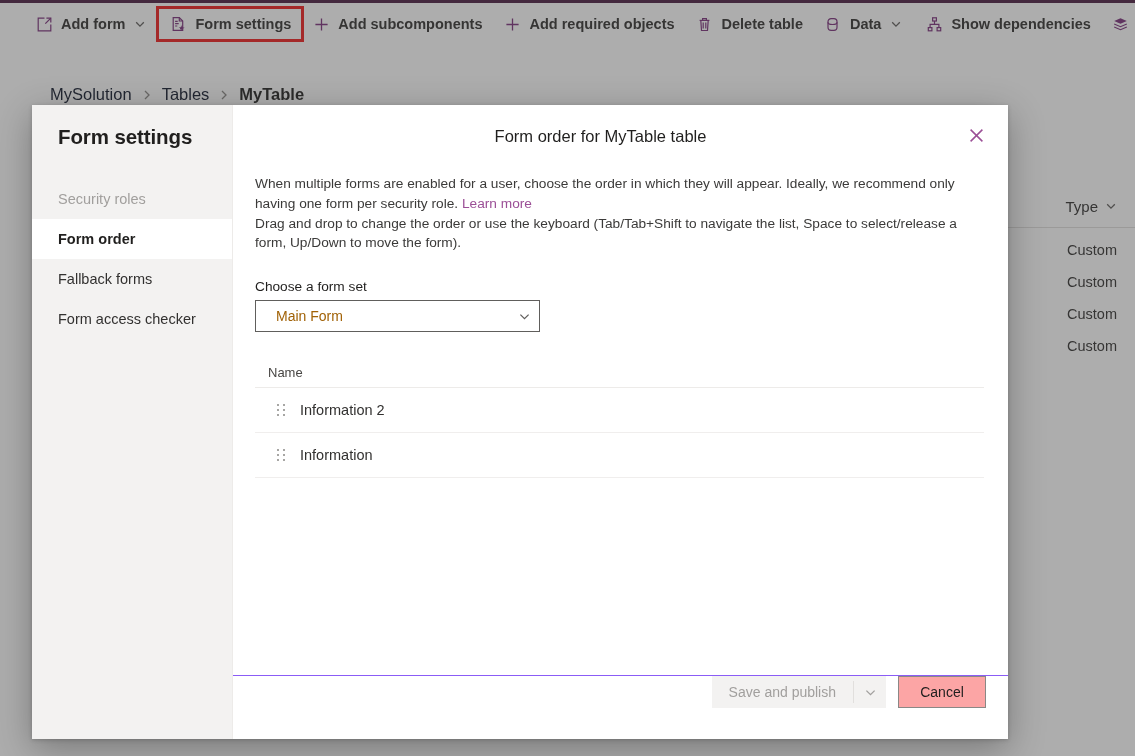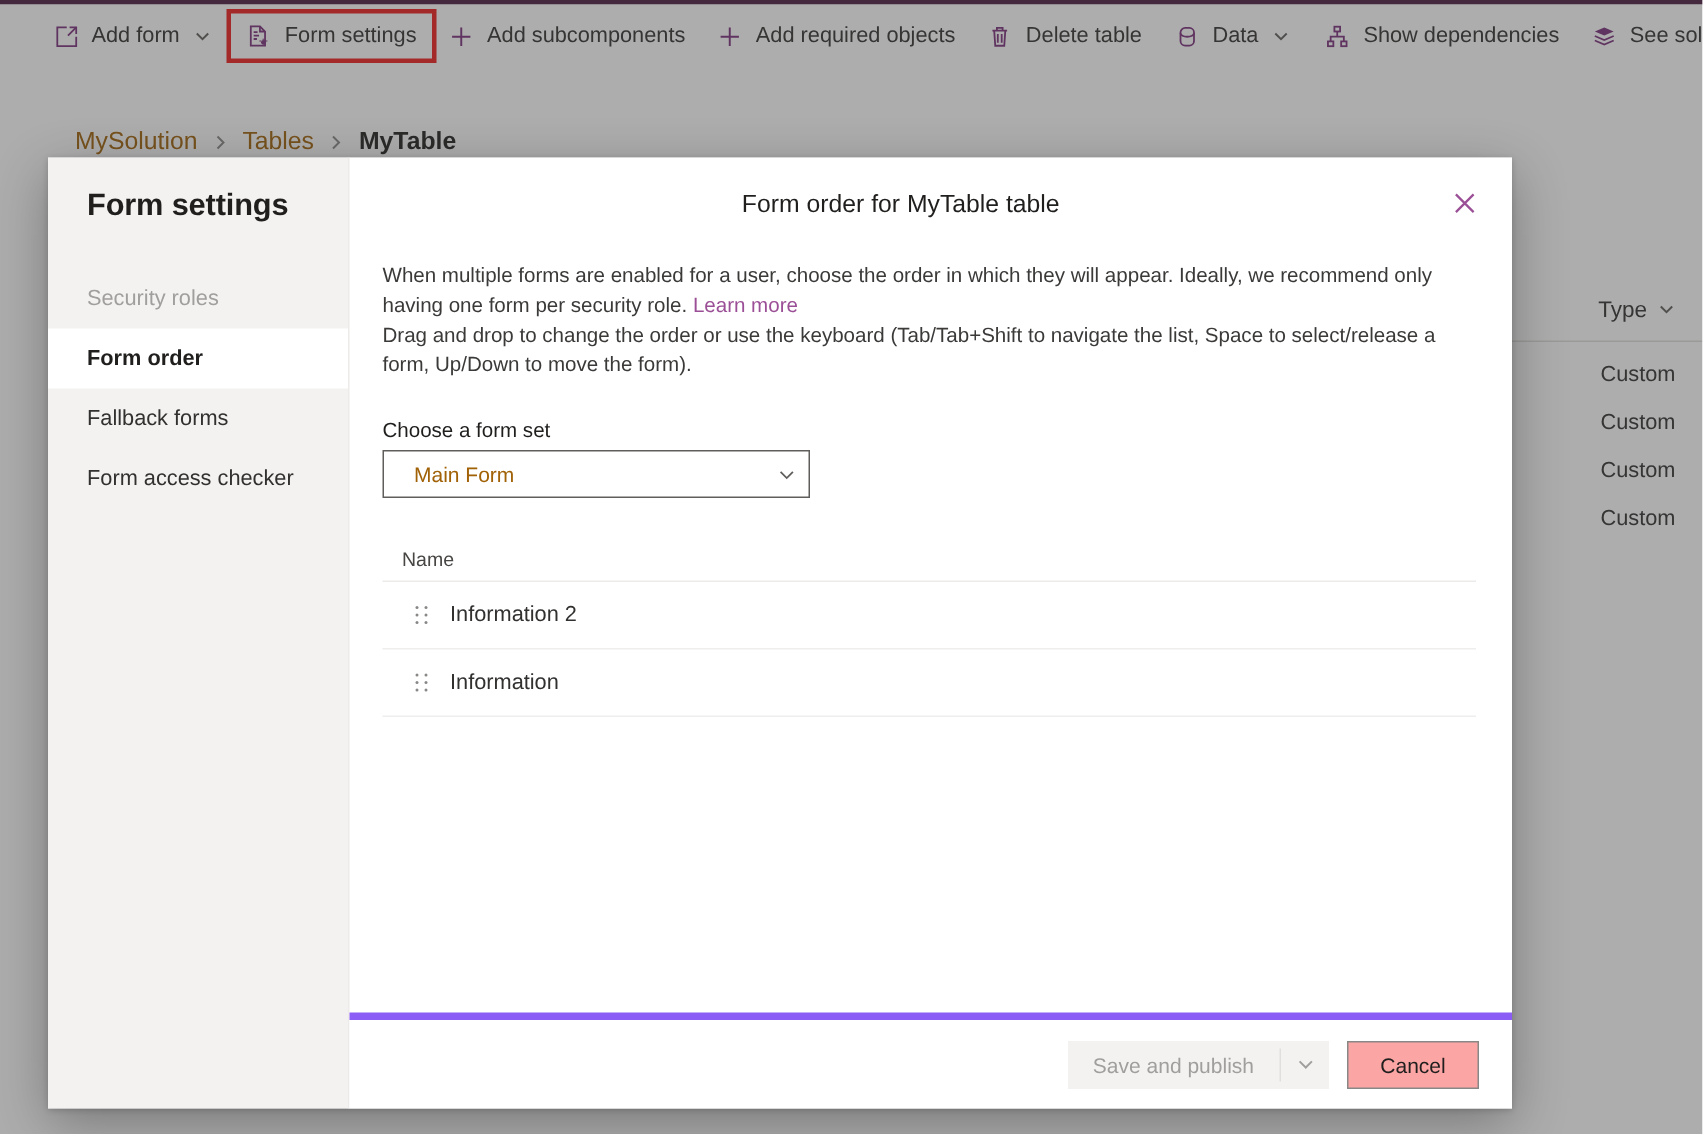--- a/index.html
+++ b/index.html
@@ -61,21 +61,21 @@
   .cmd-icon {
     display: inline-flex;
     align-items: center;
     justify-content: center;
     width: 18px; height: 18px;
     margin-right: 8px;
     color: #7b2f7b;
     flex: none;
   }
   .cmd-icon svg { display:block; }
-  .cmd-label { line-height: 1; }
+  .cmd-label { line-height: 1; font-weight: bold; }
   .cmd-chev {
     display: inline-flex;
     align-items: center;
     justify-content: center;
     width: 16px; height: 16px;
     margin-left: 7px;
     color: #605e5c;
   }
 
   .cmd-highlight {
@@ -290,23 +290,23 @@
   .drag-handle i {
     width: 2px; height: 2px;
     background: #8a8886;
     border-radius: 50%;
     display: block;
   }
 
   .dlg-footer {
     flex: none;
     height: 64px;
-    border-top: 5px solid #8b5cf6;
-    display: flex;
-    align-items: center;
+    border-top: 1px solid #8b5cf6;
+    display: flex;
+    align-items: flex-start;
     justify-content: flex-end;
     padding-right: 22px;
     box-sizing: border-box;
     background: #ffffff;
   }
 
   .split-btn {
     display: flex;
     align-items: stretch;
     height: 32px;
@@ -348,21 +348,21 @@
 
   
   .breadcrumb {
     position: absolute;
     left: 50px;
     top: 85px;
     display: flex;
     align-items: center;
     font-size: 16.5px;
   }
-  .bc-link { color: #a16207; cursor: pointer; }
+  .bc-link { color: #0f172a; cursor: pointer; }
   .bc-sep {
     margin: 0 10px;
     color: #8a8886;
     display: inline-flex;
     align-items: center;
   }
   .bc-current { color: #201f1e; font-weight: bold; }
 </style>
 </head>
 <body>

